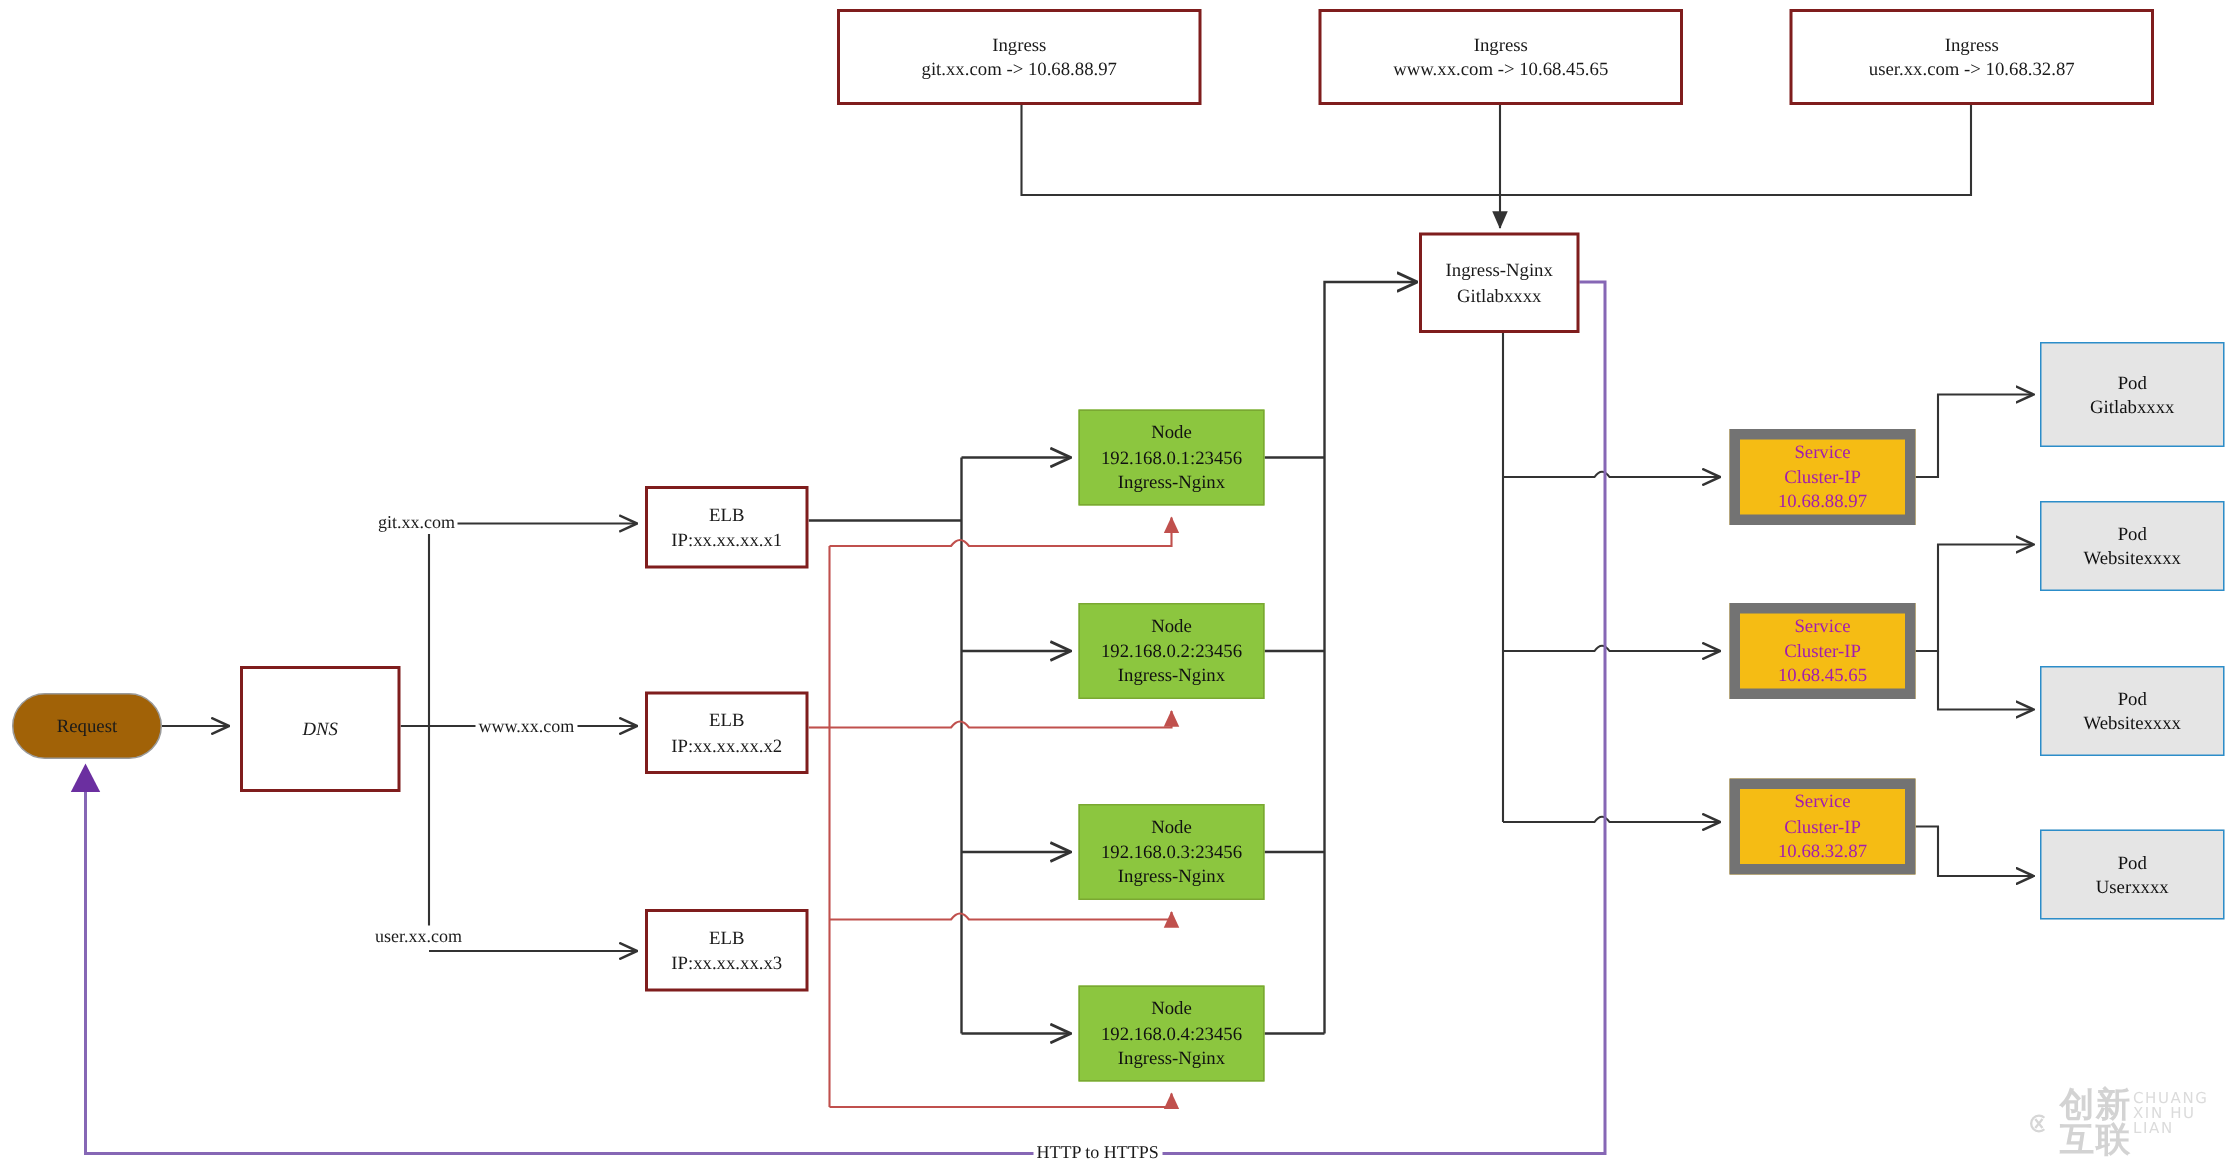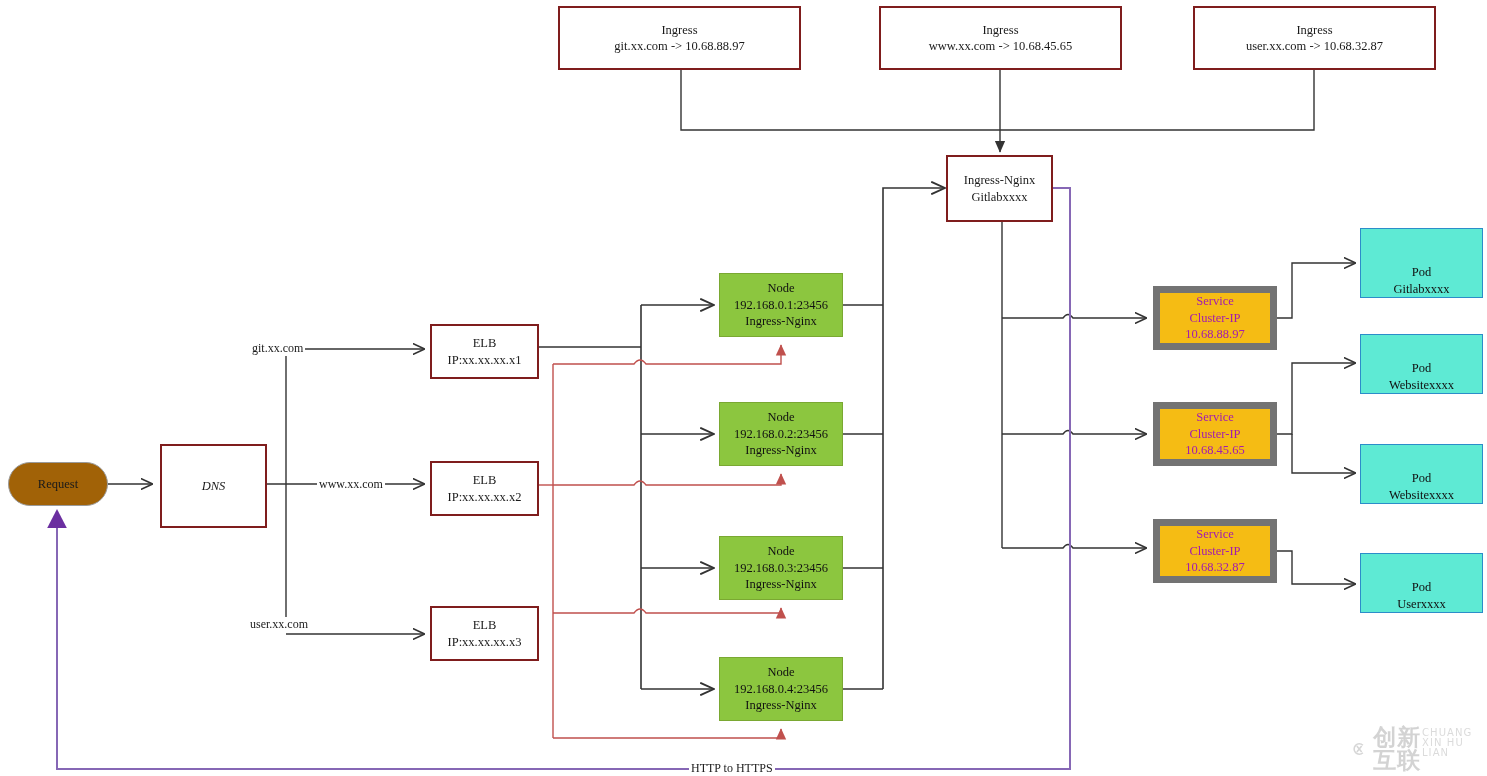--- a/index.html
+++ b/index.html
@@ -5,21 +5,21 @@
   html,body{margin:0;padding:0;background:#ffffff;}
   #stage{position:relative;width:1487px;height:776px;overflow:hidden;
          font-family:"Liberation Serif","DejaVu Serif",serif;background:#fff;}
   svg.layer{position:absolute;left:0;top:0;width:1487px;height:776px;}
   .node-box{position:absolute;box-sizing:border-box;display:flex;align-items:center;
             justify-content:center;text-align:center;line-height:1.32;}
   .node-box .lbl{width:100%;padding:0 4px;}
   .plain{background:#ffffff;border:2px solid #7f1d1d;color:#1a1a1a;font-size:12.5px;}
   .green{background:#8CC63F;border:1px solid #7aa832;color:#111;font-size:12.5px;align-items:center;}
   .amber{background:#F5BC14;border:7px solid #737373;color:#a21caf;font-size:12.5px;}
-  .blue{background:#5eead4;border:1px solid #2c8dc9;color:#111;font-size:12.5px;align-items:flex-end;}
+  .blue{background:#e5e5e5;border:1px solid #2c8dc9;color:#111;font-size:12.5px;}
   .pill{position:absolute;box-sizing:border-box;background:#a16207;border:1px solid #9a9a9a;
         border-radius:26px;display:flex;align-items:center;justify-content:center;
         font-size:12.5px;color:#1a1a1a;}
   .edge-label{position:absolute;background:#ffffff;font-size:12px;color:#1a1a1a;
               padding:0 2px;white-space:nowrap;}
   .watermark{position:absolute;display:flex;align-items:center;gap:7px;opacity:.62;}
   .wm-text{display:flex;line-height:1;}
   .wm-cn{font-size:23px;color:#b9b9b9;font-family:"DejaVu Sans",sans-serif;font-weight:bold;letter-spacing:1px;}
   .wm-en{font-size:10px;color:#c6c6c6;font-family:"DejaVu Sans",sans-serif;letter-spacing:1.1px;margin-top:2px;}
 </style>

